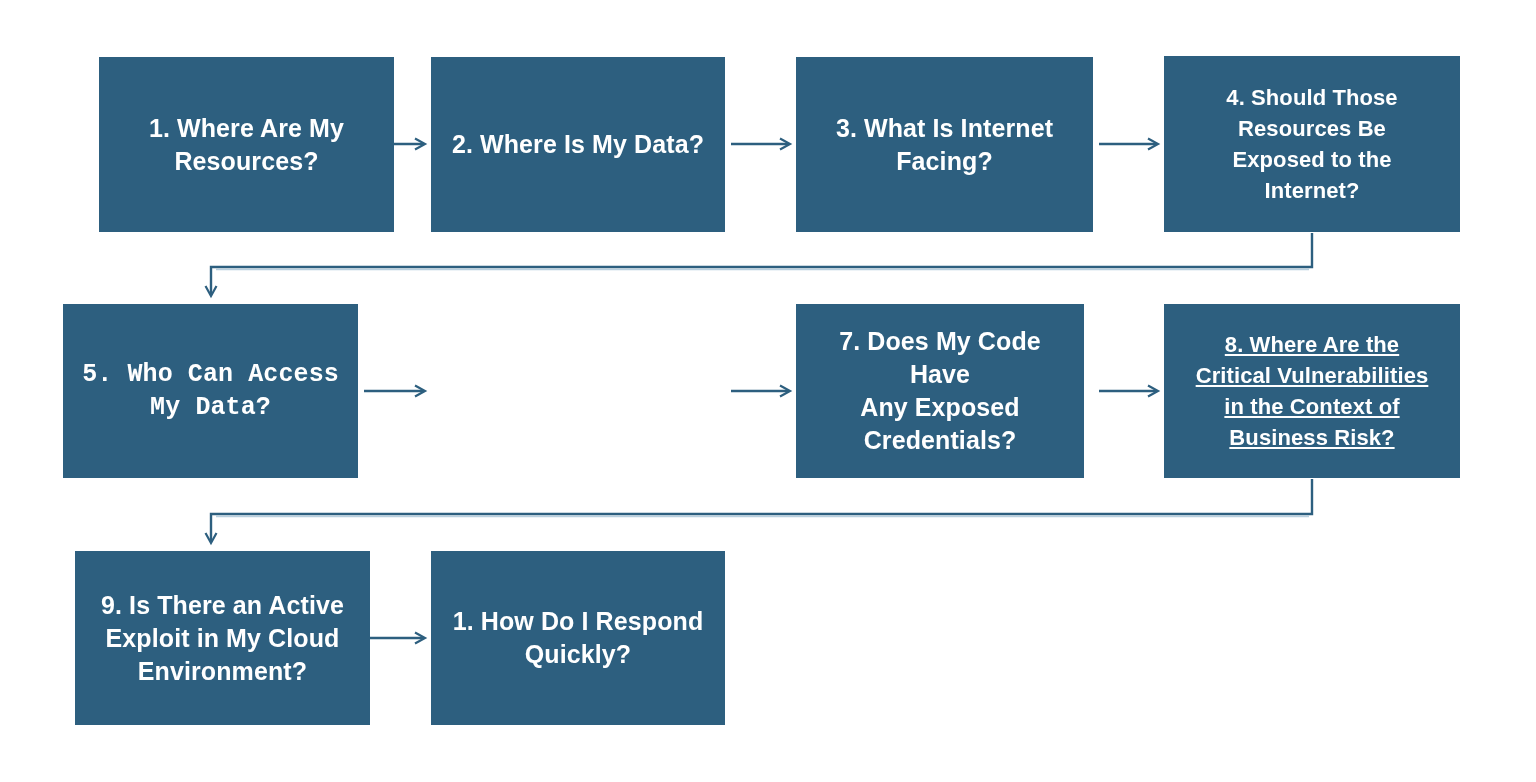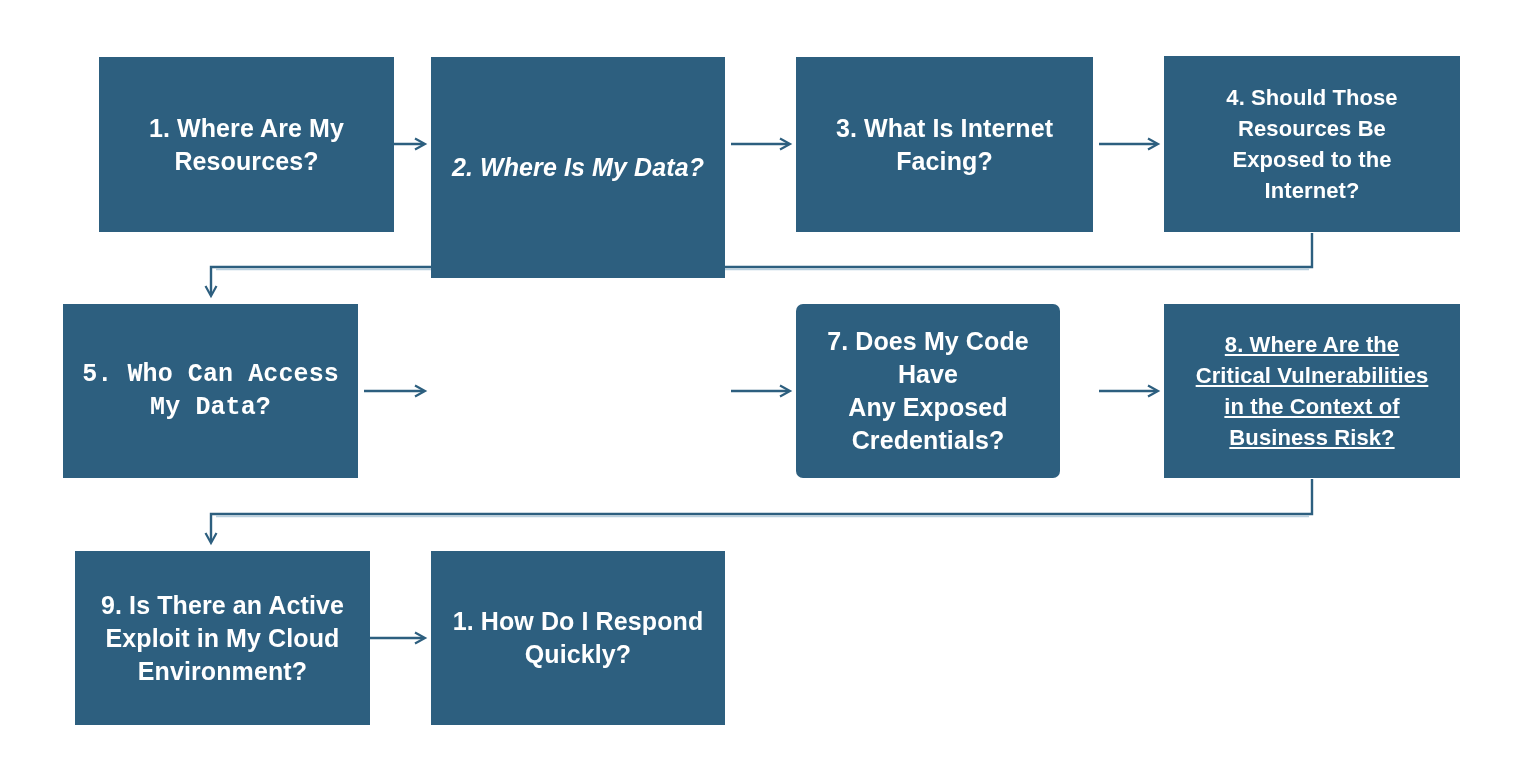--- a/index.html
+++ b/index.html
@@ -35,26 +35,26 @@
     line-height:33px;
     letter-spacing:0.1px;
     box-sizing:border-box;
     padding:16px;
   }
   .node.small{
     font-size:22px;
     line-height:31px;
   }
   #n1 {left:63px;  top:57px;  width:295px; height:175px;margin-left:36px;}
-  #n2 {left:431px; top:57px;  width:294px; height:221px;font-style:italic;}
+  #n2 {left:431px; top:57px;  width:294px; height:175px;}
   #n3 {left:796px; top:57px;  width:297px; height:175px;}
   #n4 {left:1164px;top:56px;  width:296px; height:176px;}
   #n5 {left:63px;  top:304px; width:295px; height:174px;font-family:Liberation Mono, monospace;}
   #n6 {left:431px; top:304px; width:294px; height:174px;}
-  #n7 {left:796px; top:304px; width:264px; height:174px;border-radius:7px;}
+  #n7 {left:796px; top:304px; width:288px; height:174px;}
   #n8 {left:1164px;top:304px; width:296px; height:174px;text-decoration:underline;}
   #n9 {left:63px;  top:551px; width:295px; height:174px;margin-left:12px;}
   #n10{left:431px; top:551px; width:294px; height:174px;}
 
   svg#connectors{
     position:absolute;
     left:0; top:0;
     pointer-events:none;
   }
   svg#connectors .edge{

